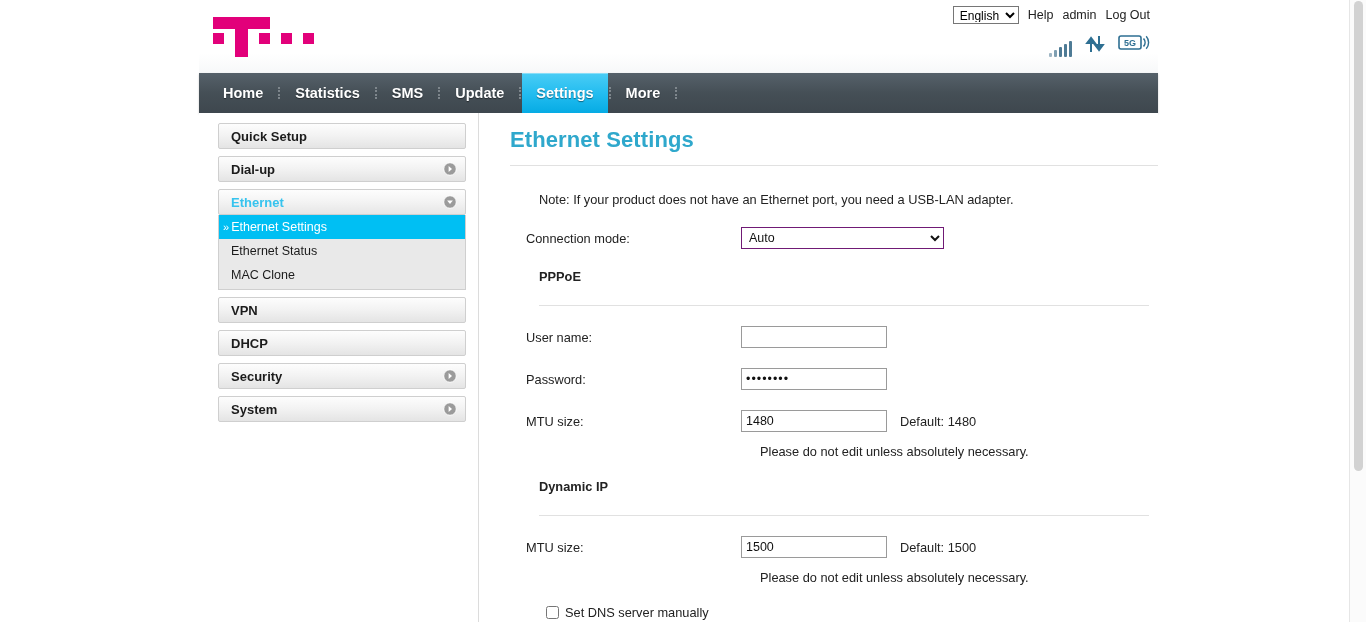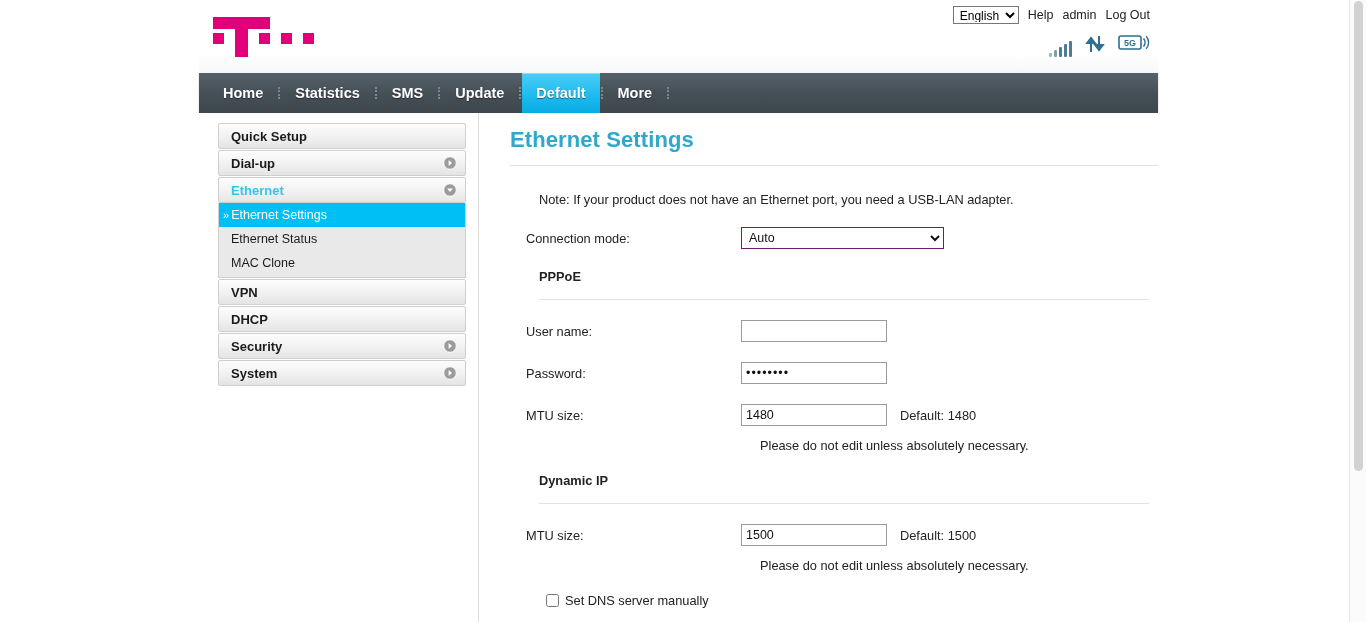--- a/index.html
+++ b/index.html
@@ -149,21 +149,21 @@
     padding: 10px 12px 0 19px;
     border-right: 1px solid #dcdcdc;
   }
   #content {
     flex: 1;
     padding: 14px 0 0 31px;
     position: relative;
   }
 
   
-  .menu-group { margin-bottom: 1px; }
+  .menu-group { margin-bottom: 7px; }
   .menu-top {
     position: relative;
     height: 26px;
     display: flex;
     align-items: center;
     padding: 0 28px 0 12px;
     font-size: 13px;
     font-weight: bold;
     color: #1b1b1b;
     background: linear-gradient(to bottom, #fdfdfd 0%, #f2f2f2 50%, #e4e4e4 100%);
@@ -243,21 +243,21 @@
     font-size: 12.8px;
     color: #222;
     margin: 12px 0 0 250px;
   }
   .section-head {
     margin: 20px 0 0 29px;
     font-size: 12.8px;
     font-weight: bold;
     color: #222;
     width: 610px;
-    padding-bottom: 15px;
+    padding-bottom: 21px;
     border-bottom: 1px solid #e1e1e1;
   }
   input.txt {
     width: 146px;
     height: 22px;
     border: 1px solid #9a9a9a;
     background: #fff;
     font-family: "Liberation Sans", sans-serif;
     font-size: 12.5px;
     color: #111;
@@ -347,21 +347,21 @@
 
     <div id="nav">
       <div class="nav-item">Home</div>
       <div class="nav-sep"></div>
       <div class="nav-item">Statistics</div>
       <div class="nav-sep"></div>
       <div class="nav-item">SMS</div>
       <div class="nav-sep"></div>
       <div class="nav-item">Update</div>
       <div class="nav-sep"></div>
-      <div class="nav-item active">Default</div>
+      <div class="nav-item active">Settings</div>
       <div class="nav-sep"></div>
       <div class="nav-item">More</div>
       <div class="nav-sep"></div>
     </div>
 
     <div id="body">
 
       <div id="sidebar">
 
         <div class="menu-group">

